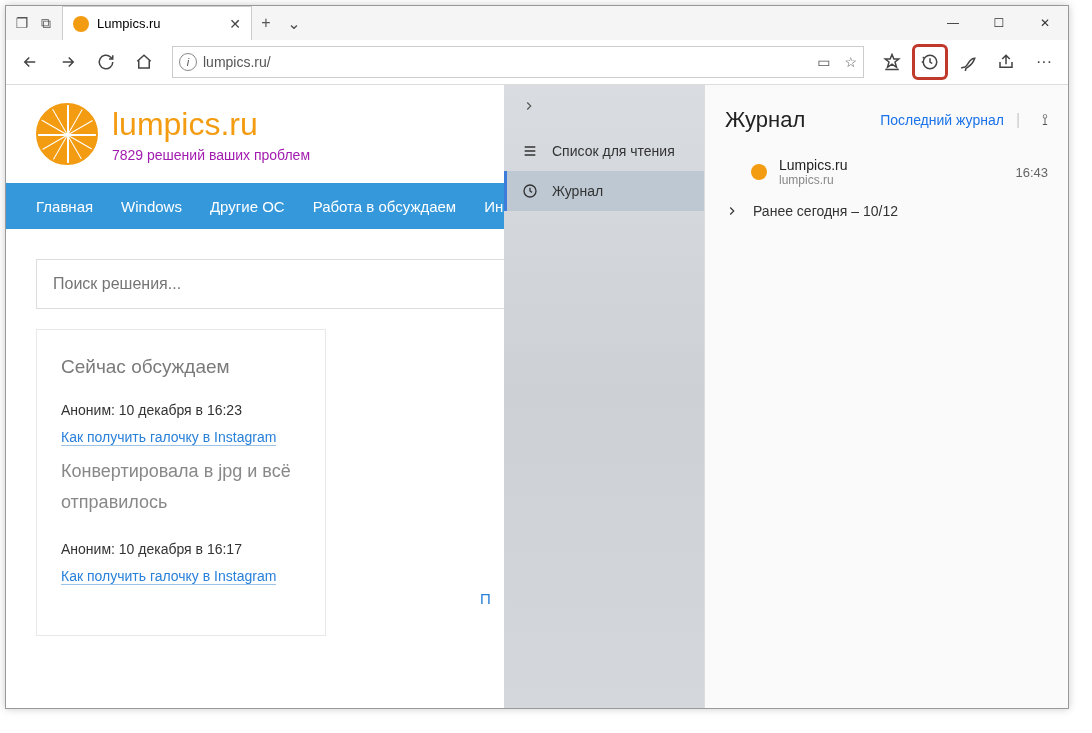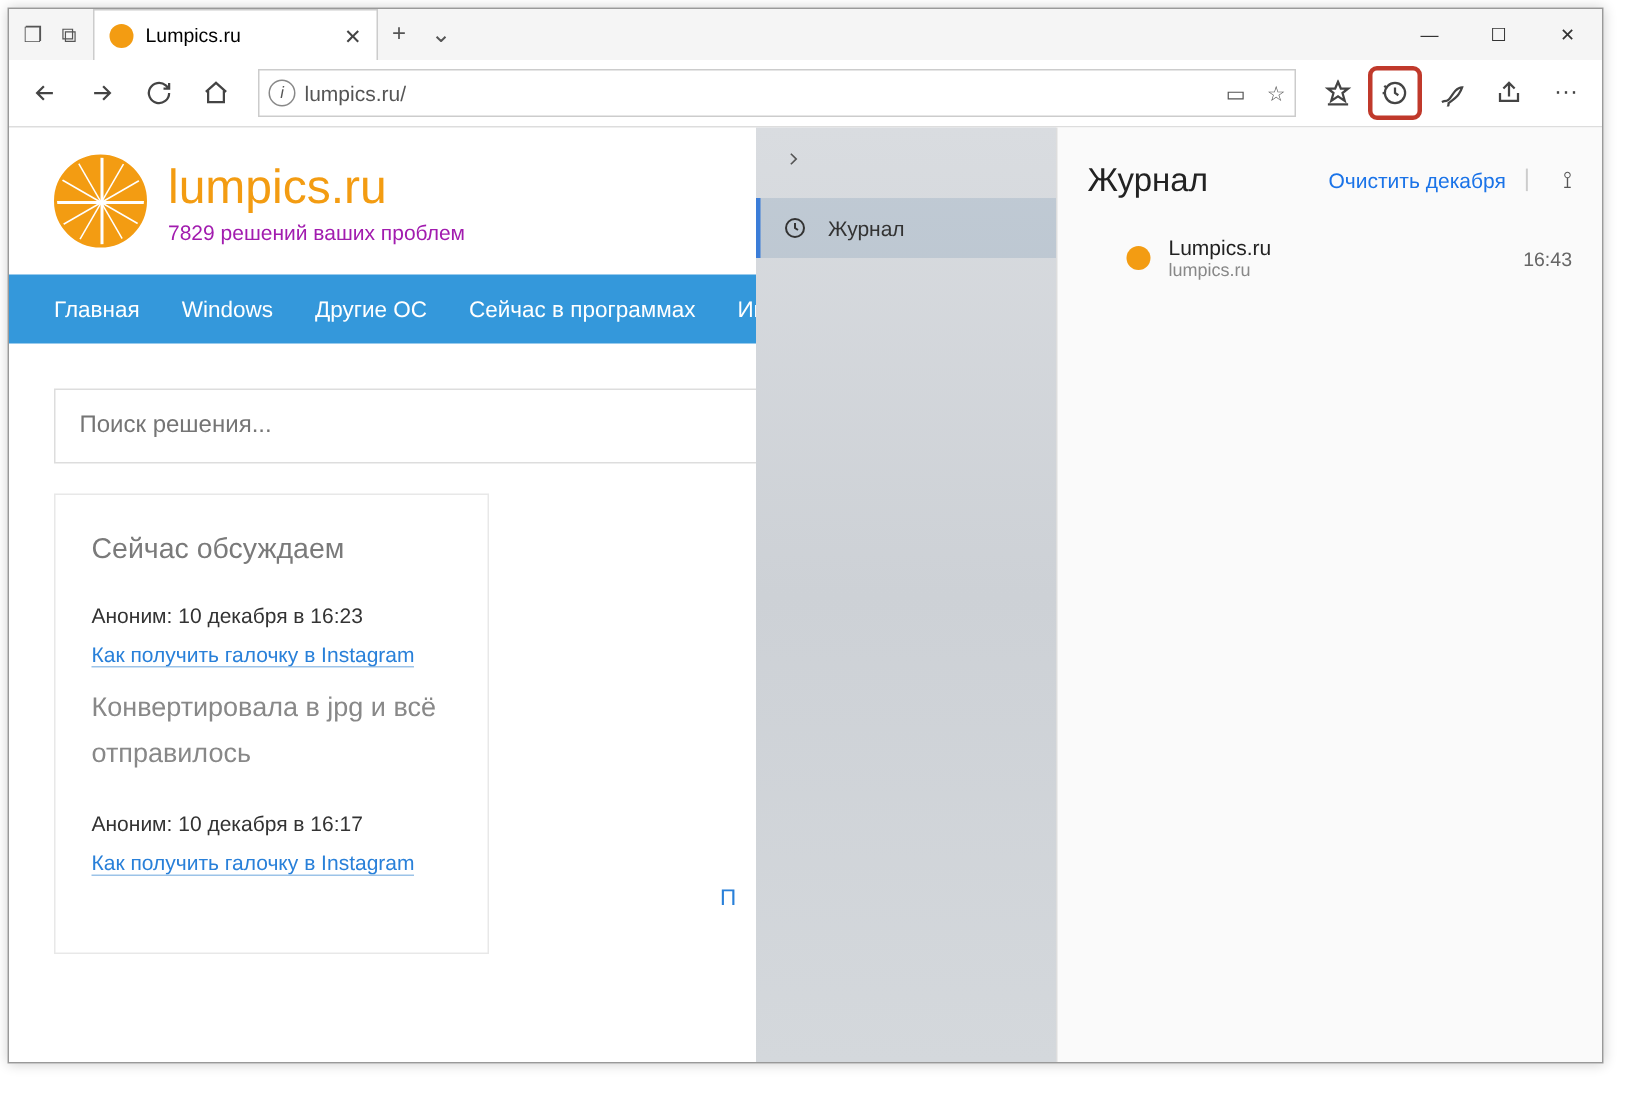--- a/index.html
+++ b/index.html
@@ -163,21 +163,21 @@
       </div>
       <div>
         <div class="site-title">lumpics.ru</div>
         <div class="site-tag">7829 решений ваших проблем</div>
       </div>
     </div>
     <div class="navbar">
       <span>Главная</span>
       <span>Windows</span>
       <span>Другие ОС</span>
-      <span>Сейчас в программах</span>
+      <span>Работа в обсуждаем</span>
       <span>Ин</span>
     </div>
     <div class="searchbar">
       <input placeholder="Поиск решения..." style="">
     </div>
     <div class="discuss-card">
       <h3>Сейчас обсуждаем</h3>
       <div class="discuss-item">
         <div class="d-author">Аноним: 10 декабря в 16:23</div>
         <a class="d-link">Как получить галочку в Instagram</a>
@@ -189,38 +189,50 @@
       </div>
     </div>
     <div style="position:absolute;left:474px;top:505px;color:#2980d9;font-size:15px">П</div>
   </div>
 
   <div class="hub-overlay">
     <div class="hub-nav">
       <div class="hub-expand"><svg width="14" height="14" viewBox="0 0 24 24" fill="none" stroke="currentColor" stroke-width="2">
             <path d="M9 6l6 6-6 6"></path>
           </svg></div>
+      <div class="hub-item">
+        <svg viewBox="0 0 24 24" fill="none" stroke="currentColor" stroke-width="2">
+            <path d="M4 6h16M4 12h16M4 18h16"></path>
+          </svg>
+        <span>Список для чтения</span>
+      </div>
       <div class="hub-item active">
         <svg viewBox="0 0 24 24" fill="none" stroke="currentColor" stroke-width="2">
             <circle cx="12" cy="12" r="9"></circle>
             <path d="M12 7v5l3 2"></path>
           </svg>
         <span>Журнал</span>
       </div>
     </div>
     <div class="hub-panel">
       <div class="hub-hdr">
         <h2>Журнал</h2>
-        <span class="hub-clear">Очистить декабря</span>
+        <span class="hub-clear">Последний журнал</span>
         <span style="color:#ccc">|</span>
         <span class="hub-pin">⟟</span>
       </div>
       <div class="hist-entry">
         <span class="fav"></span>
         <div class="meta">
           <span class="title">Lumpics.ru</span>
           <span class="domain">lumpics.ru</span>
         </div>
         <span class="time">16:43</span>
       </div>
+      <div class="hist-section">
+        <svg viewBox="0 0 24 24" fill="none" stroke="currentColor" stroke-width="2">
+            <path d="M9 6l6 6-6 6"></path>
+          </svg>
+        <span>Ранее сегодня – 10/12</span>
+      </div>
     </div>
   </div>
 </div>
 
 </body></html>

